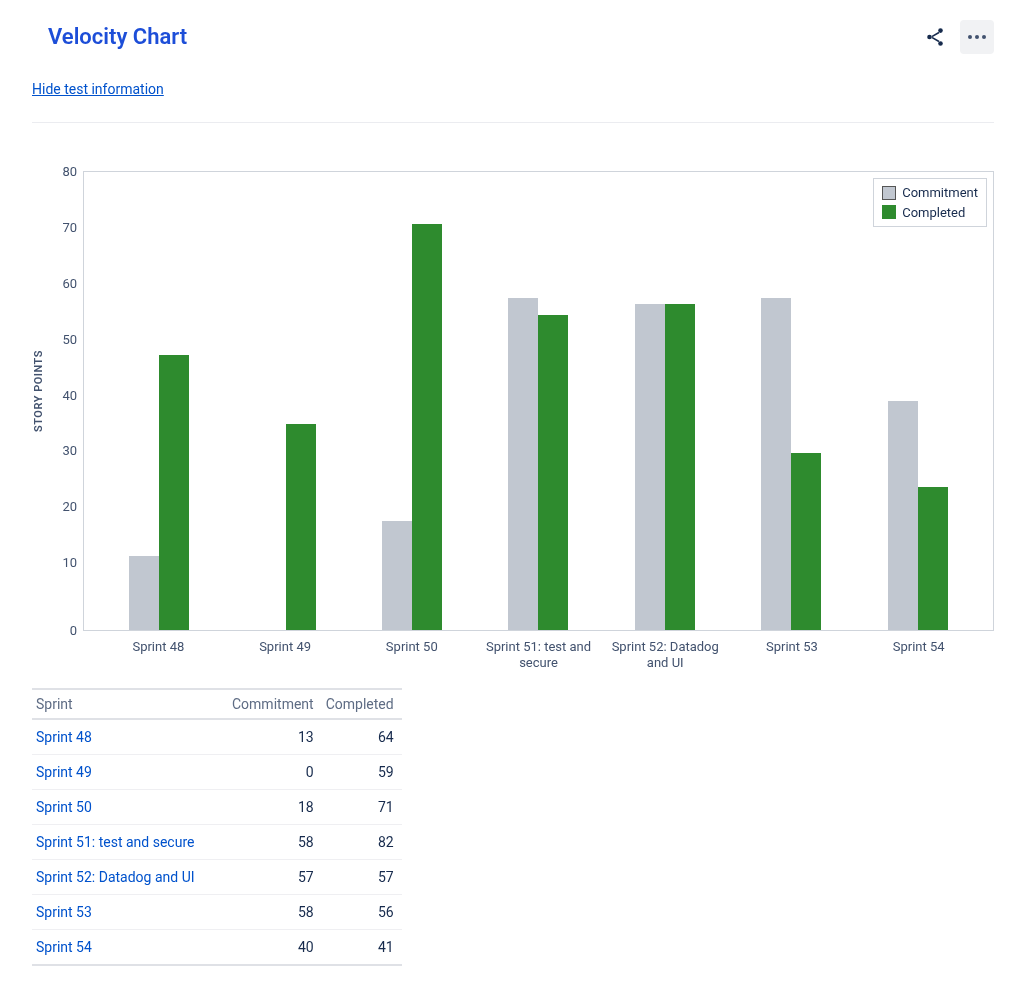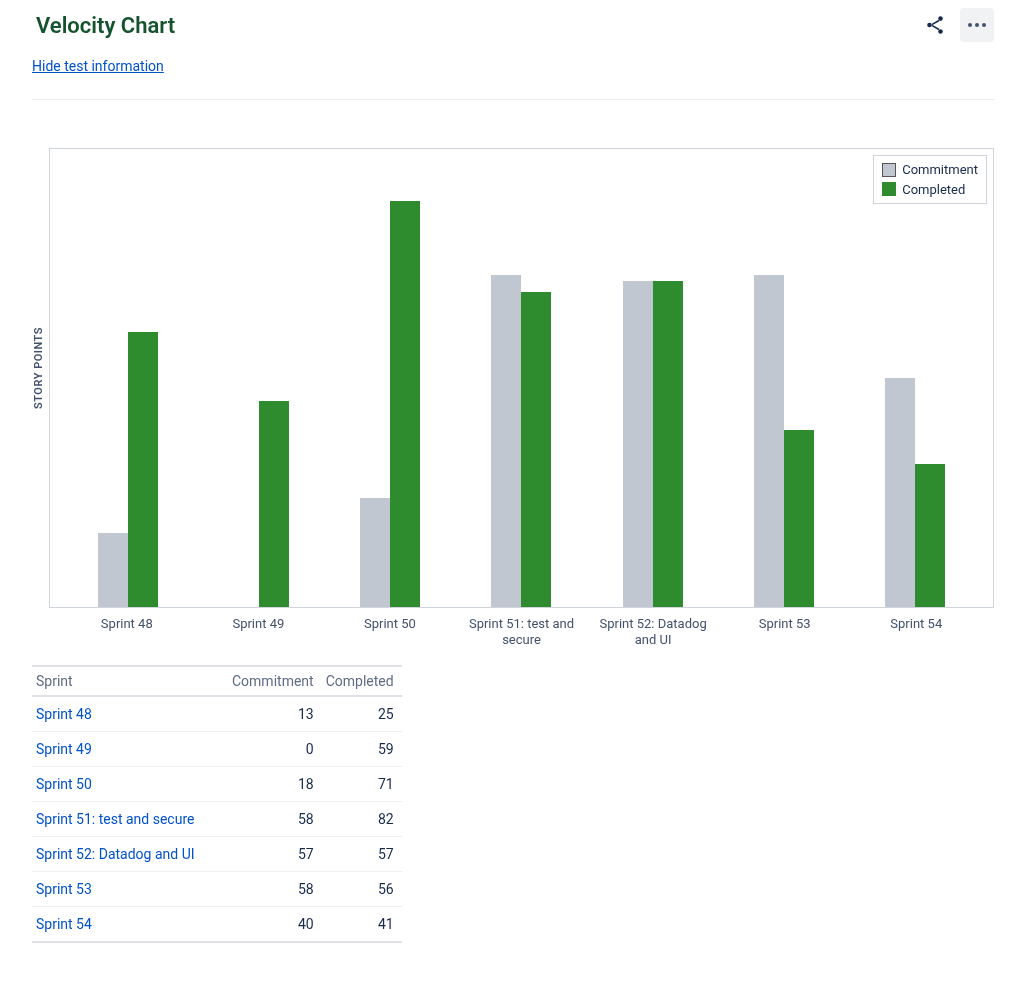--- a/index.html
+++ b/index.html
@@ -16,22 +16,22 @@
   }
   .header-bar {
     display: flex;
     align-items: center;
     justify-content: space-between;
     margin-top: 8px;
   }
   .page-title {
     font-size: 22px;
     font-weight: 600;
-    color: #14532d;
-    margin: 4px;
+    color: #1d4ed8;
+    margin: 16px;
   }
   .header-actions {
     display: flex;
     align-items: center;
     gap: 8px;
   }
   .icon-btn {
     width: 34px;
     height: 34px;
     display: flex;
@@ -184,20 +184,31 @@
       </div>
     </div>
   </div>
 
   <a href="#" class="hide-info">Hide test information</a>
 
   <hr class="divider">
 
   <div class="chart-wrap">
     <div class="yaxis-label">STORY POINTS</div>
+    <div class="y-ticks" id="yticks">
+        <div>80</div>
+        <div>70</div>
+        <div>60</div>
+        <div>50</div>
+        <div>40</div>
+        <div>30</div>
+        <div>20</div>
+        <div>10</div>
+        <div>0</div>
+      </div>
     <div class="plot-col">
       <div class="plot-area" id="plot">
         <div class="legend">
           <div class="legend-row">
             <span class="swatch commit"></span>
             <span>Commitment</span>
           </div>
           <div class="legend-row">
             <span class="swatch done"></span>
             <span>Completed</span>
@@ -249,21 +260,21 @@
       <tr>
         <th class="col-sprint">Sprint</th>
         <th class="num">Commitment</th>
         <th class="num">Completed</th>
       </tr>
     </thead>
     <tbody id="table-body">
         <tr>
           <td class="link col-sprint"><a href="#">Sprint 48</a></td>
           <td class="num">13</td>
-          <td class="num">25</td>
+          <td class="num">64</td>
         </tr>
         <tr>
           <td class="link col-sprint"><a href="#">Sprint 49</a></td>
           <td class="num">0</td>
           <td class="num">59</td>
         </tr>
         <tr>
           <td class="link col-sprint"><a href="#">Sprint 50</a></td>
           <td class="num">18</td>
           <td class="num">71</td>

